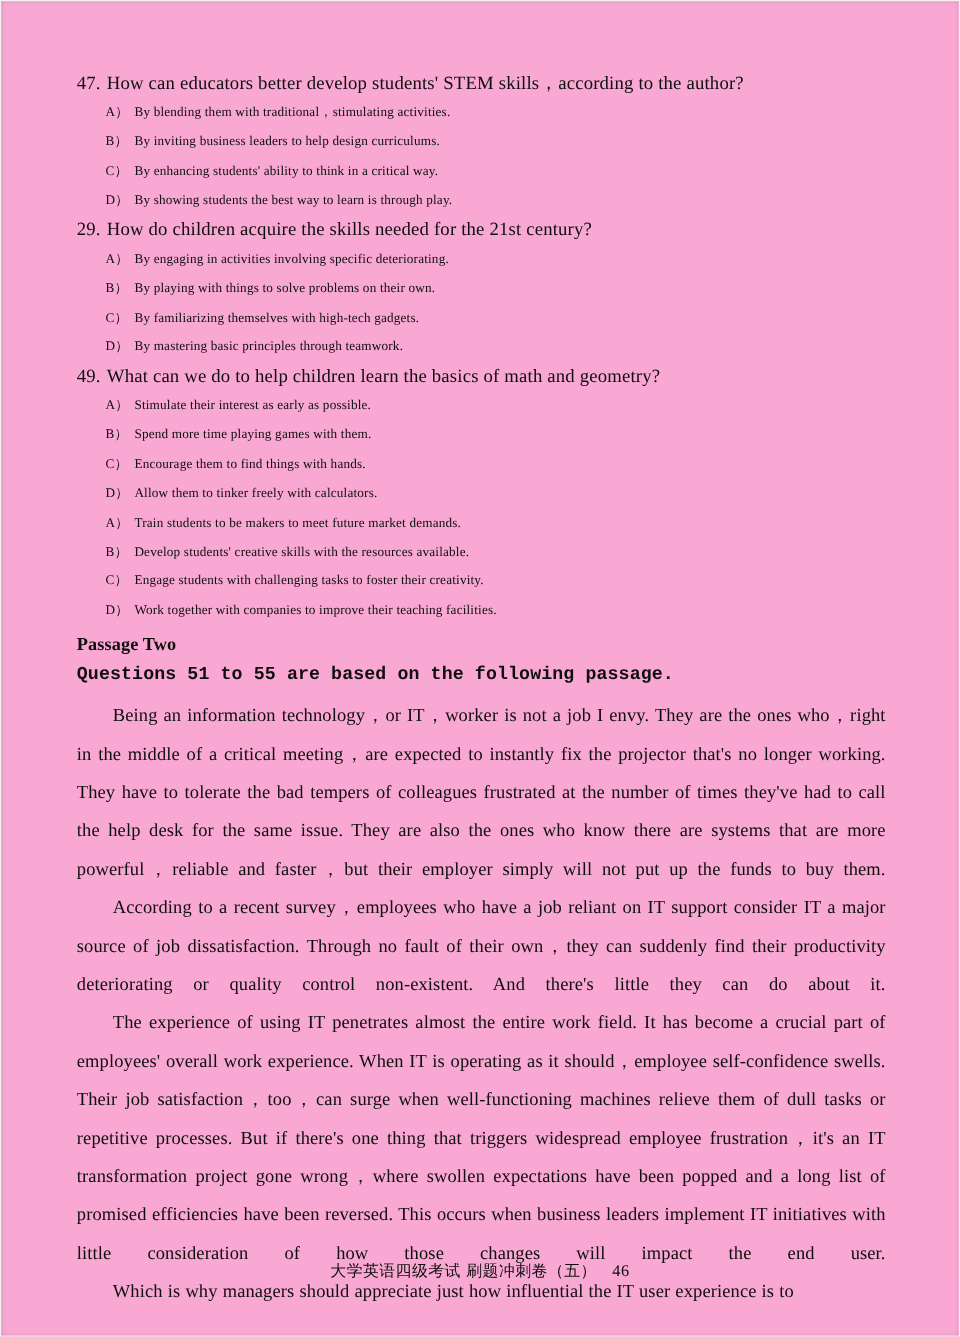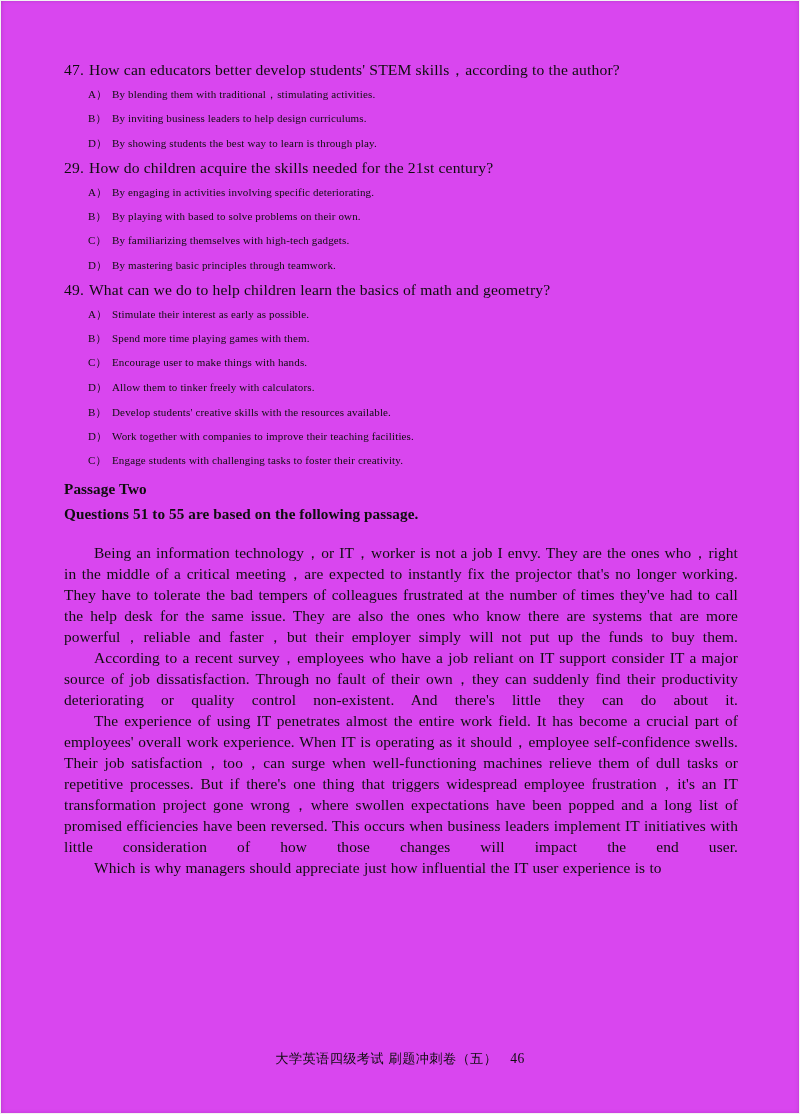--- a/index.html
+++ b/index.html
@@ -10,21 +10,21 @@
   }
   body {
     font-family: "Liberation Serif", "DejaVu Serif", serif;
     color: #0e0e0e;
   }
   #page {
     position: relative;
     width: 800px;
     height: 1114px;
     margin: 0 auto;
-    background: #d946ef;
+    background: #f9a8d4;
     box-sizing: border-box;
     overflow: hidden;
   }
   
   #page::before {
     content: "";
     position: absolute;
     inset: 0;
     pointer-events: none;
     box-shadow: inset 0 0 0 1px #f2f2f2,
@@ -75,26 +75,26 @@
 
   
   .passage-title,
   .passage-subtitle {
     font-weight: bold;
     font-size: 15.2px;
     line-height: 24.4px;
     letter-spacing: .1px;
   }
   .passage-title { margin-top: 5px; }
-  .passage-subtitle { margin-bottom: 16px; }
+  .passage-subtitle { margin-bottom: 6px; font-family: Liberation Mono, monospace; }
 
   
   .body-par {
     font-size: 15.4px;
-    line-height: 21px;
+    line-height: 32px;
     text-align: justify;
     text-align-last: left;
     text-indent: 30px;
     letter-spacing: .1px;
     margin: 0;
     word-spacing: .3px;
   }
   .body-par.continued {
     text-align-last: justify;
   }
@@ -127,53 +127,55 @@
 
   <div id="content">
 
     <div class="question-block">
       <div class="question-stem">
         <span class="q-num">47.</span><span>How can educators better develop students' STEM skills，according to the author?</span>
       </div>
       <ul class="options">
         <li class="option"><span class="opt-letter">A）</span><span>By blending them with traditional，stimulating activities.</span></li>
         <li class="option"><span class="opt-letter">B）</span><span>By inviting business leaders to help design curriculums.</span></li>
+        <li class="option"><span class="opt-letter">C）</span><span>By enhancing students' ability to think in a critical way.</span></li>
         <li class="option"><span class="opt-letter">D）</span><span>By showing students the best way to learn is through play.</span></li>
       </ul>
     </div>
 
     <div class="question-block">
       <div class="question-stem">
         <span class="q-num">29.</span><span>How do children acquire the skills needed for the 21st century?</span>
       </div>
       <ul class="options">
         <li class="option"><span class="opt-letter">A）</span><span>By engaging in activities involving specific deteriorating.</span></li>
-        <li class="option"><span class="opt-letter">B）</span><span>By playing with based to solve problems on their own.</span></li>
+        <li class="option"><span class="opt-letter">B）</span><span>By playing with things to solve problems on their own.</span></li>
         <li class="option"><span class="opt-letter">C）</span><span>By familiarizing themselves with high-tech gadgets.</span></li>
         <li class="option"><span class="opt-letter">D）</span><span>By mastering basic principles through teamwork.</span></li>
       </ul>
     </div>
 
     <div class="question-block">
       <div class="question-stem">
         <span class="q-num">49.</span><span>What can we do to help children learn the basics of math and geometry?</span>
       </div>
       <ul class="options">
         <li class="option"><span class="opt-letter">A）</span><span>Stimulate their interest as early as possible.</span></li>
         <li class="option"><span class="opt-letter">B）</span><span>Spend more time playing games with them.</span></li>
-        <li class="option"><span class="opt-letter">C）</span><span>Encourage user to make things with hands.</span></li>
+        <li class="option"><span class="opt-letter">C）</span><span>Encourage them to find things with hands.</span></li>
         <li class="option"><span class="opt-letter">D）</span><span>Allow them to tinker freely with calculators.</span></li>
       </ul>
     </div>
 
     <div class="question-block">
       <ul class="options">
+        <li class="option"><span class="opt-letter">A）</span><span>Train students to be makers to meet future market demands.</span></li>
         <li class="option"><span class="opt-letter">B）</span><span>Develop students' creative skills with the resources available.</span></li>
+        <li class="option"><span class="opt-letter">C）</span><span>Engage students with challenging tasks to foster their creativity.</span></li>
         <li class="option"><span class="opt-letter">D）</span><span>Work together with companies to improve their teaching facilities.</span></li>
-        <li class="option"><span class="opt-letter">C）</span><span>Engage students with challenging tasks to foster their creativity.</span></li>
       </ul>
     </div>
 
     <div class="passage-title">Passage Two</div>
     <div class="passage-subtitle">Questions 51 to 55 are based on the following passage.</div>
 
     <p class="body-par continued">Being an information technology，or IT，worker is not a job I envy. They are the ones who，right in the middle of a critical meeting，are expected to instantly fix the projector that's no longer working. They have to tolerate the bad tempers of colleagues frustrated at the number of times they've had to call the help desk for the same issue. They are also the ones who know there are systems that are more powerful，reliable and faster，but their employer simply will not put up the funds to buy them.</p>
     <p class="body-par continued">According to a recent survey，employees who have a job reliant on IT support consider IT a major source of job dissatisfaction. Through no fault of their own，they can suddenly find their productivity deteriorating or quality control non-existent. And there's little they can do about it.</p>
     <p class="body-par continued">The experience of using IT penetrates almost the entire work field. It has become a crucial part of employees' overall work experience. When IT is operating as it should，employee self-confidence swells. Their job satisfaction，too，can surge when well-functioning machines relieve them of dull tasks or repetitive processes. But if there's one thing that triggers widespread employee frustration，it's an IT transformation project gone wrong，where swollen expectations have been popped and a long list of promised efficiencies have been reversed. This occurs when business leaders implement IT initiatives with little consideration of how those changes will impact the end user.</p>
     <p class="body-par">Which is why managers should appreciate just how influential the IT user experience is to</p>

